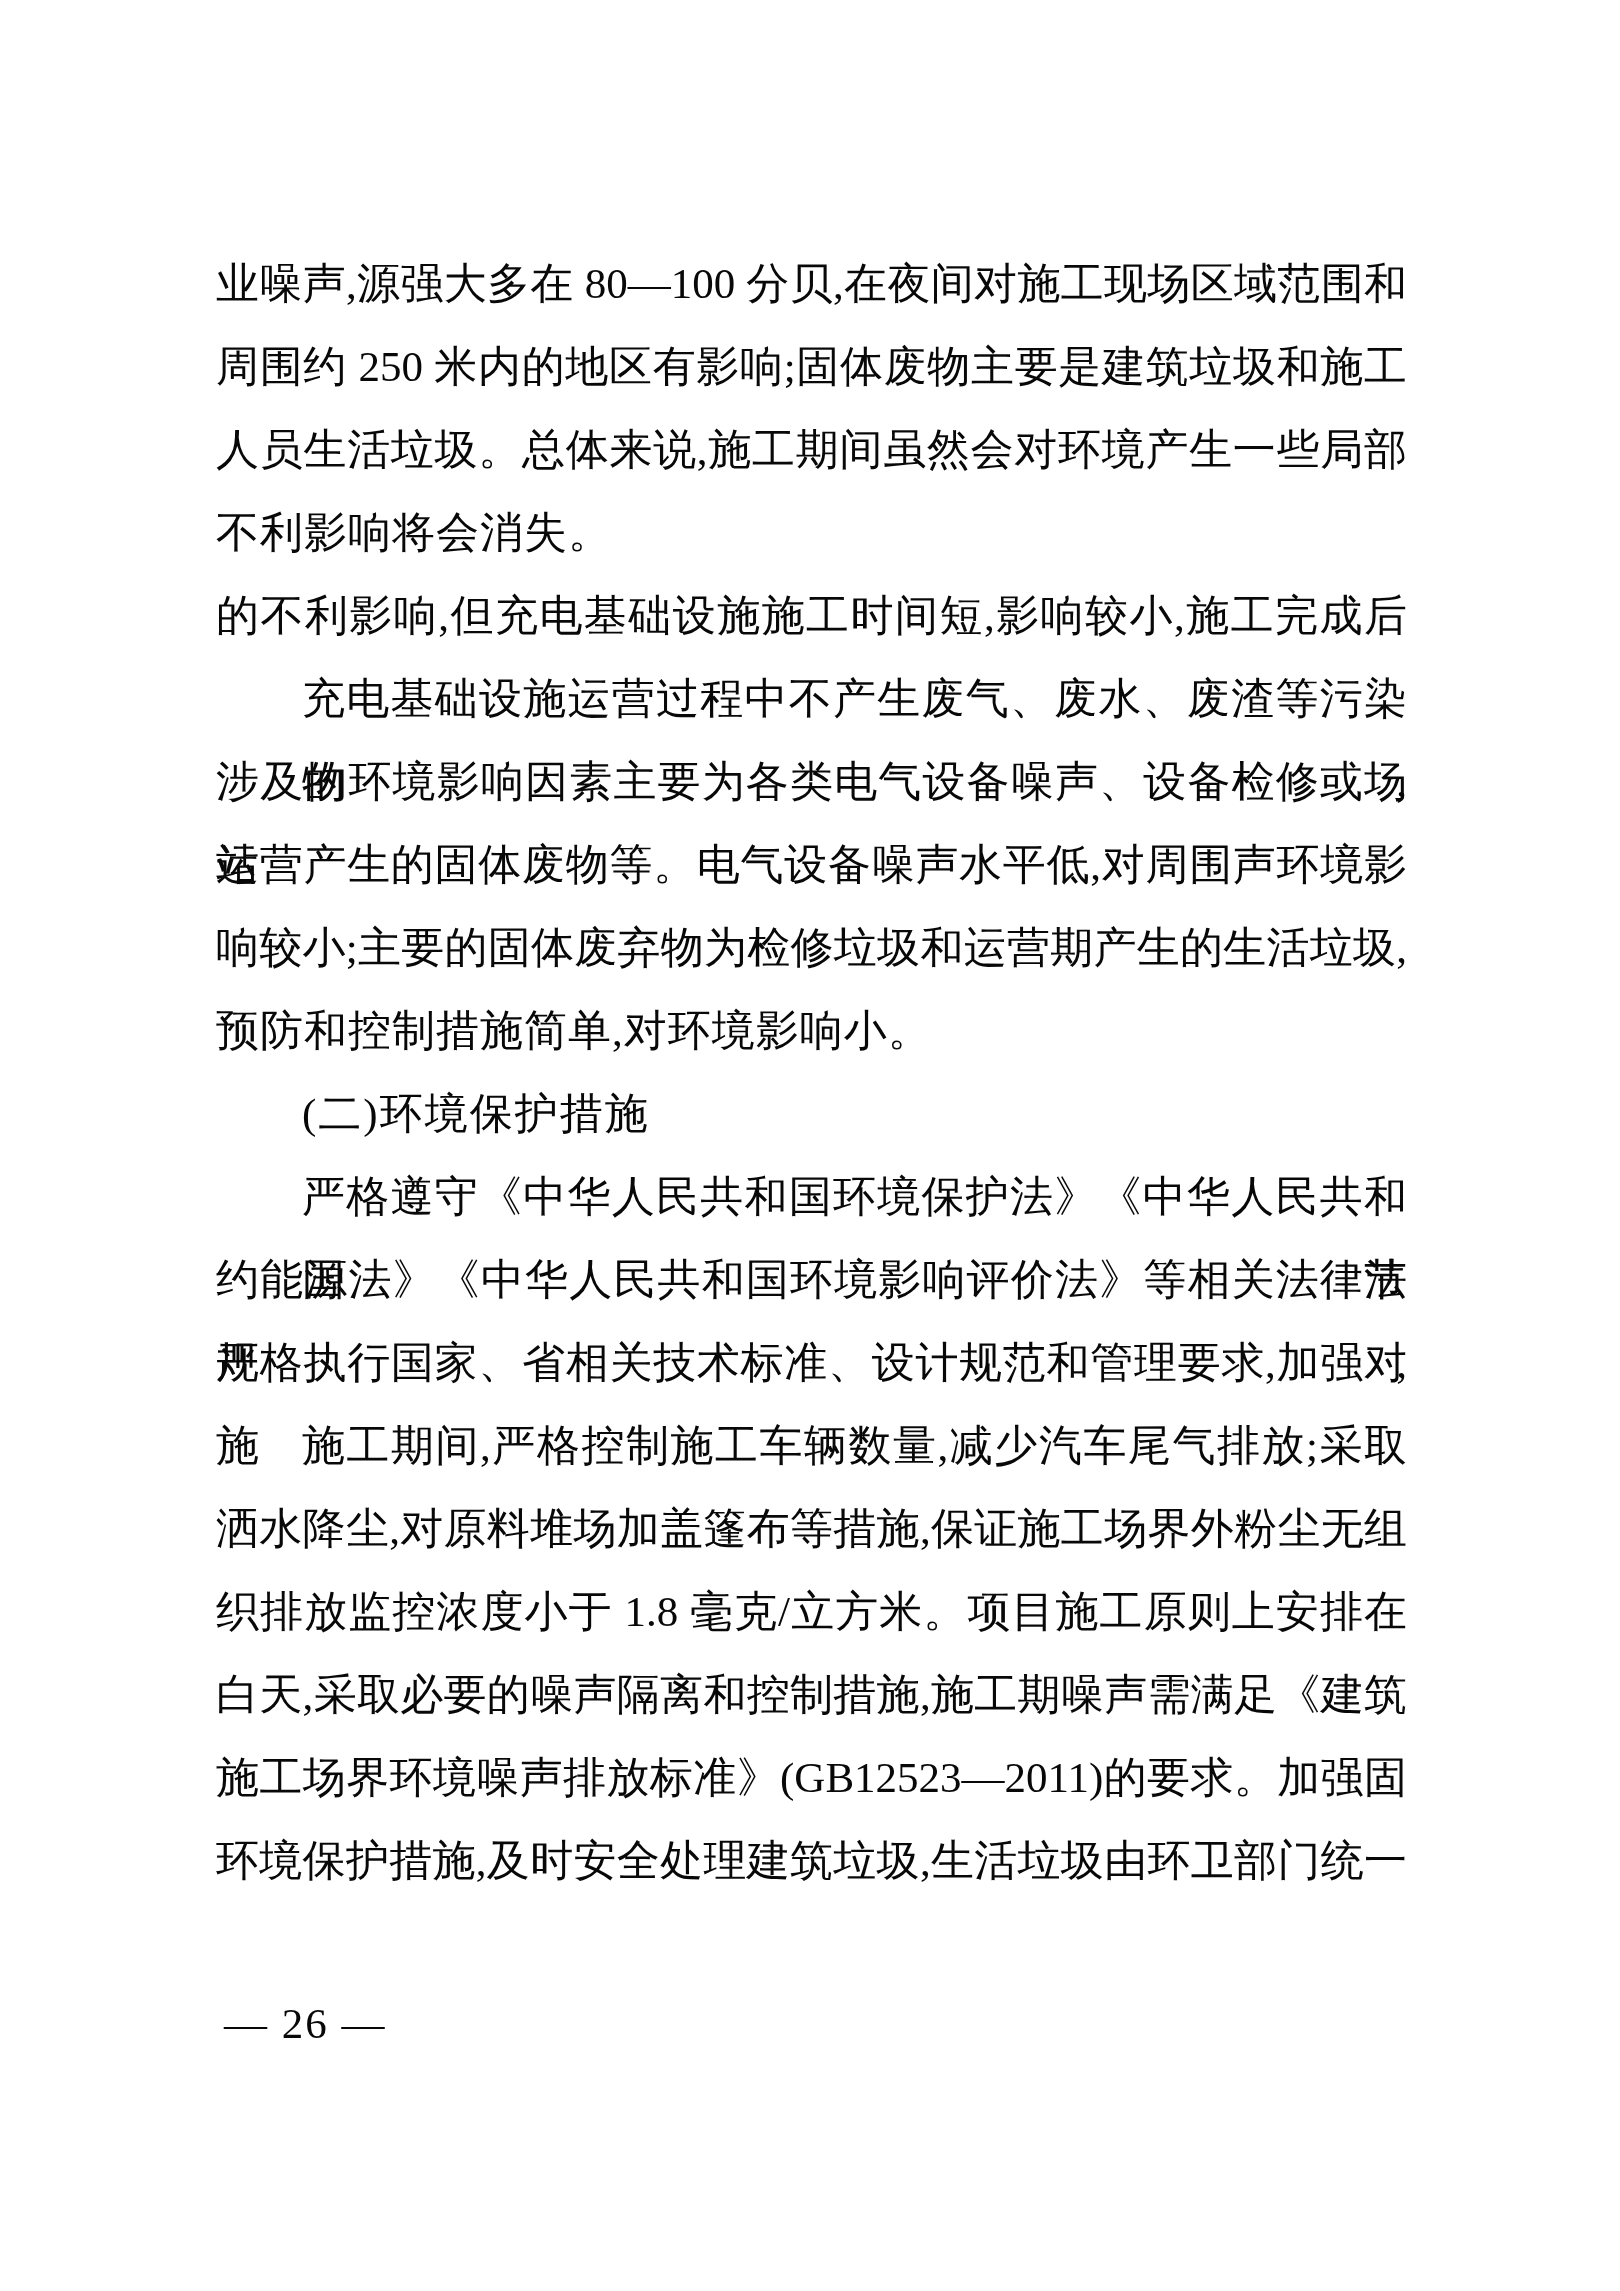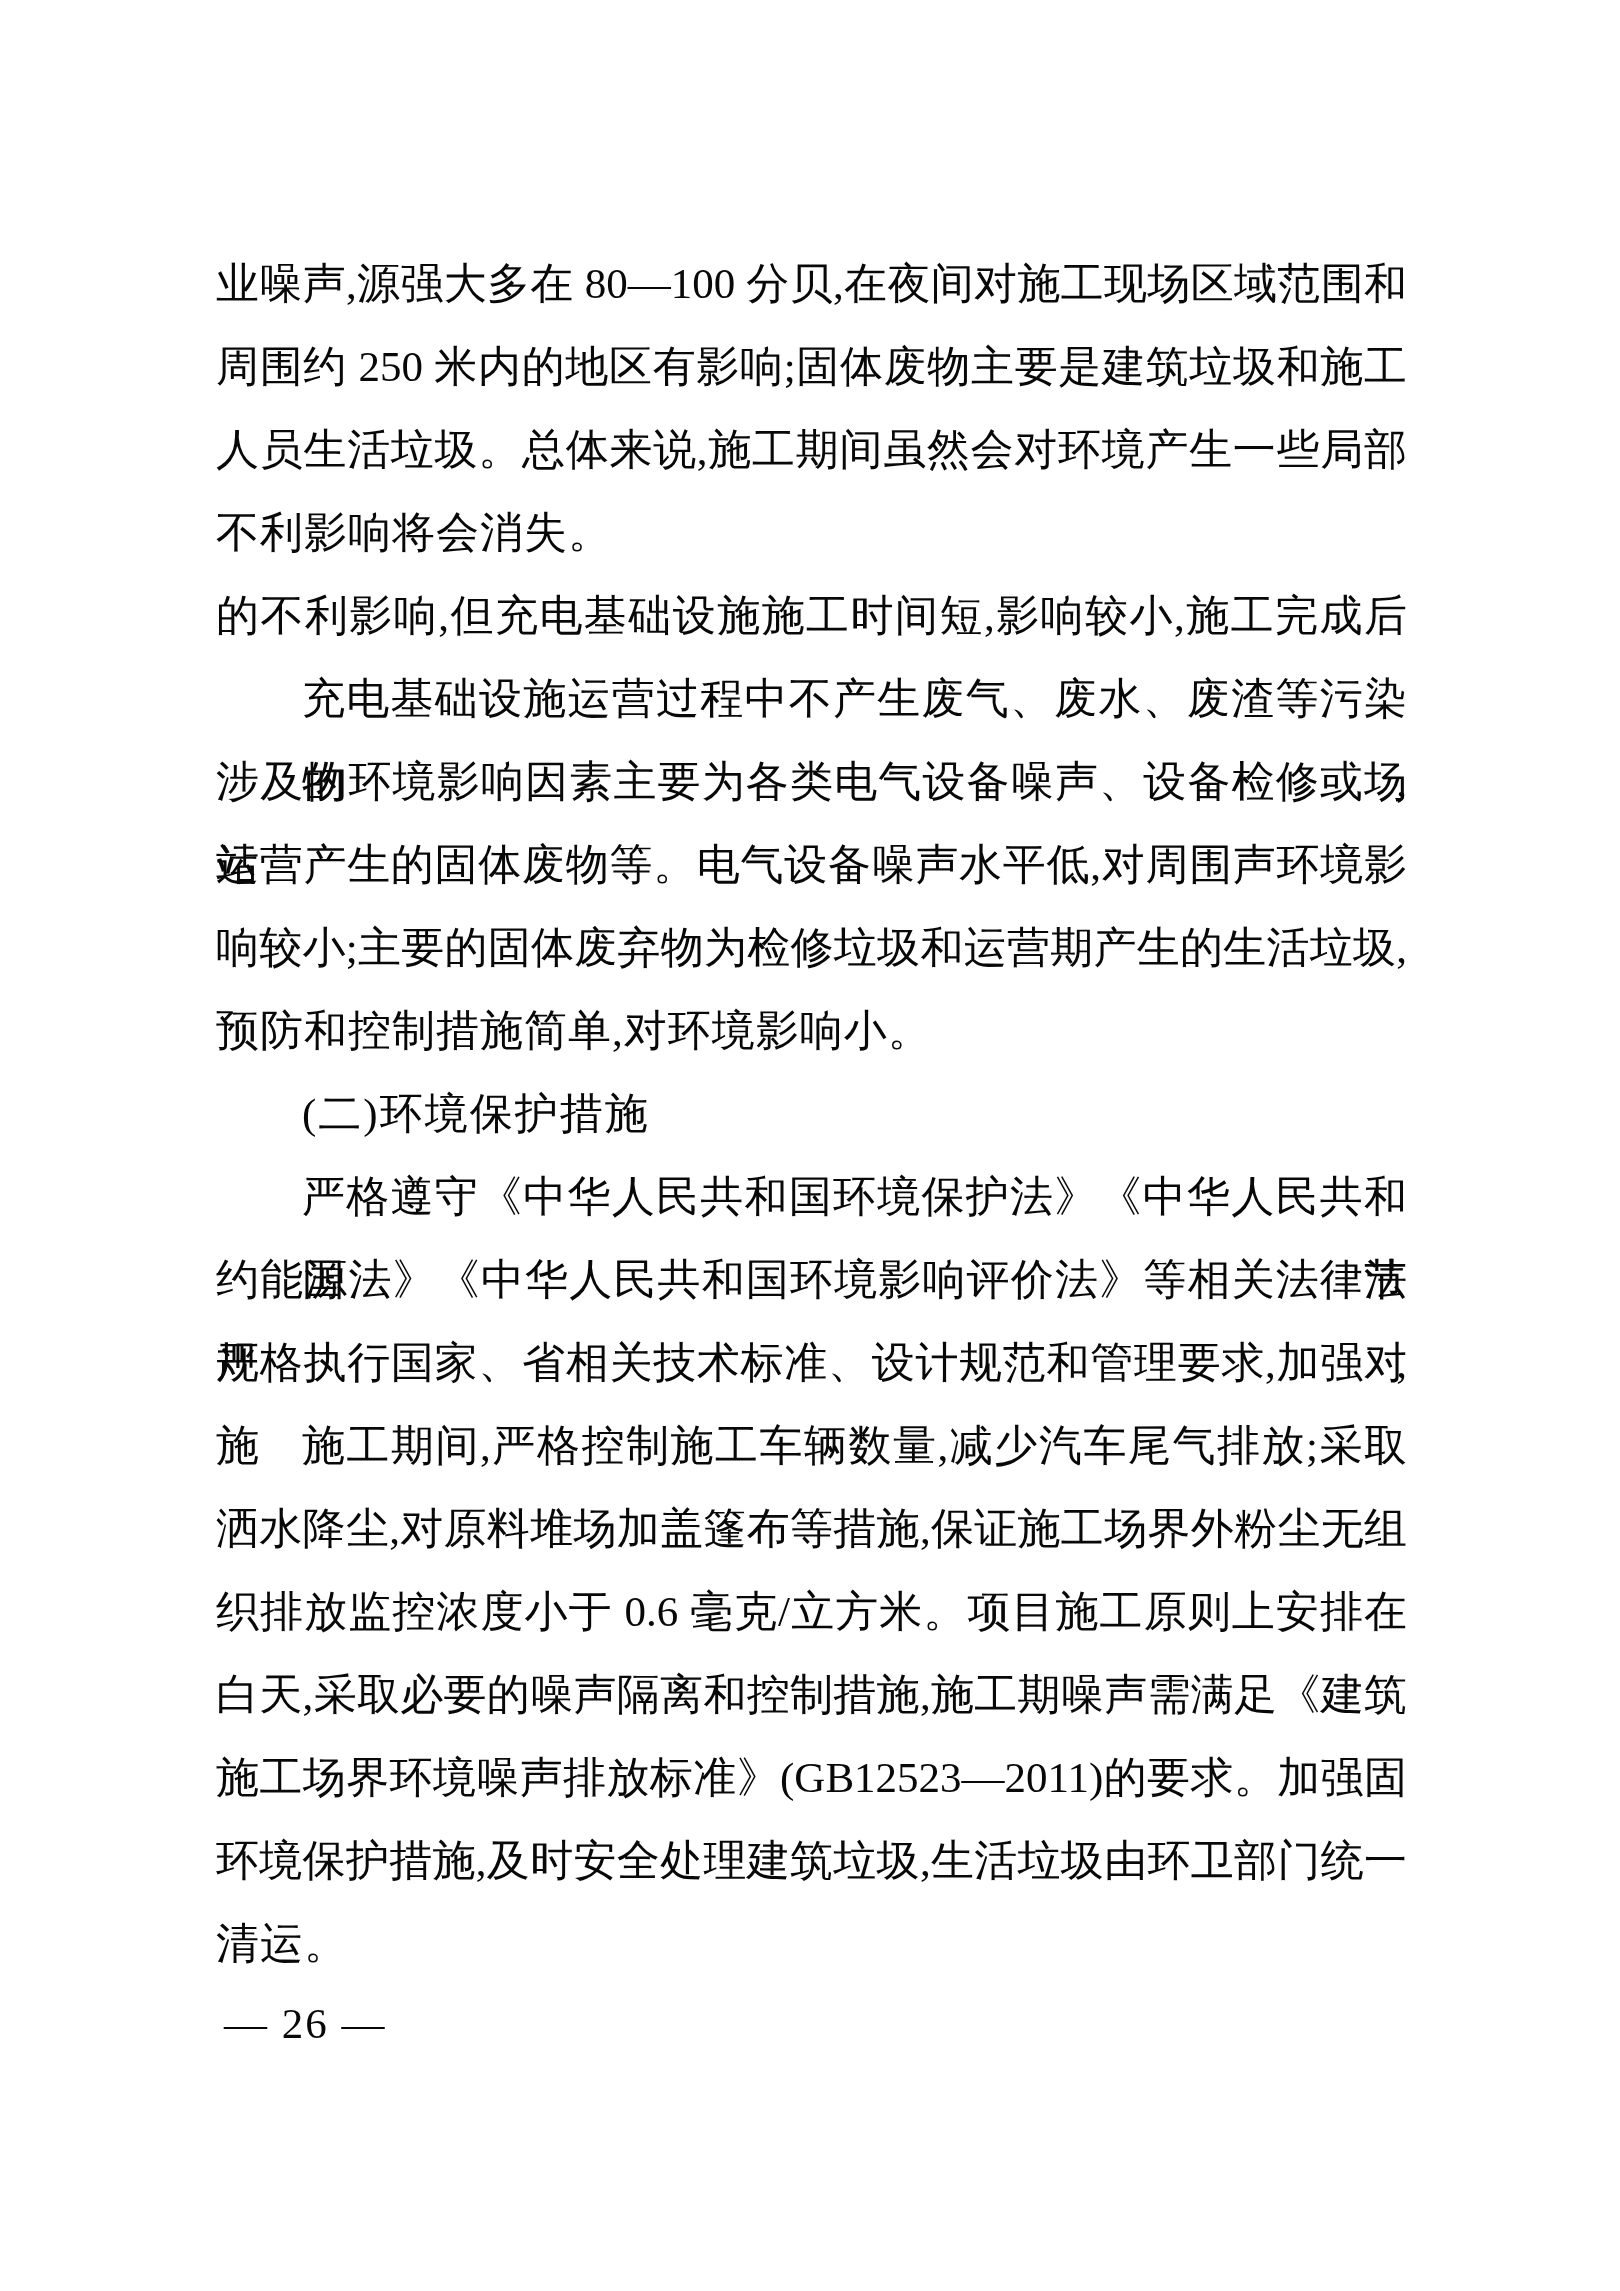--- a/index.html
+++ b/index.html
@@ -66,22 +66,21 @@
     <div class="line j">涉及的环境影响因素主要为各类电气设备噪声、设备检修或场站</div>
     <div class="line j">运营产生的固体废物等。电气设备噪声水平低,对周围声环境影</div>
     <div class="line j">响较小;主要的固体废弃物为检修垃圾和运营期产生的生活垃圾,</div>
     <div class="line">预防和控制措施简单,对环境影响小。</div>
     <div class="line i heading">(二)环境保护措施</div>
     <div class="line j i">严格遵守《中华人民共和国环境保护法》《中华人民共和国节</div>
     <div class="line j">约能源法》《中华人民共和国环境影响评价法》等相关法律法规,</div>
     <div class="line j">严格执行国家、省相关技术标准、设计规范和管理要求,加强对施</div>
     <div class="line j i">施工期间,严格控制施工车辆数量,减少汽车尾气排放;采取</div>
     <div class="line j">洒水降尘,对原料堆场加盖篷布等措施,保证施工场界外粉尘无组</div>
-    <div class="line j">织排放监控浓度小于 0.6 毫克/立方米。项目施工原则上安排在</div>
+    <div class="line j">织排放监控浓度小于 1.8 毫克/立方米。项目施工原则上安排在</div>
     <div class="line j">白天,采取必要的噪声隔离和控制措施,施工期噪声需满足《建筑</div>
     <div class="line j">施工场界环境噪声排放标准》(GB12523—2011)的要求。加强固</div>
     <div class="line j">环境保护措施,及时安全处理建筑垃圾,生活垃圾由环卫部门统一</div>
-    <div class="line">清运。</div>
   </div>
 
   <div class="footer">— 26 —</div>
 </div>
 
 
 </body></html>

